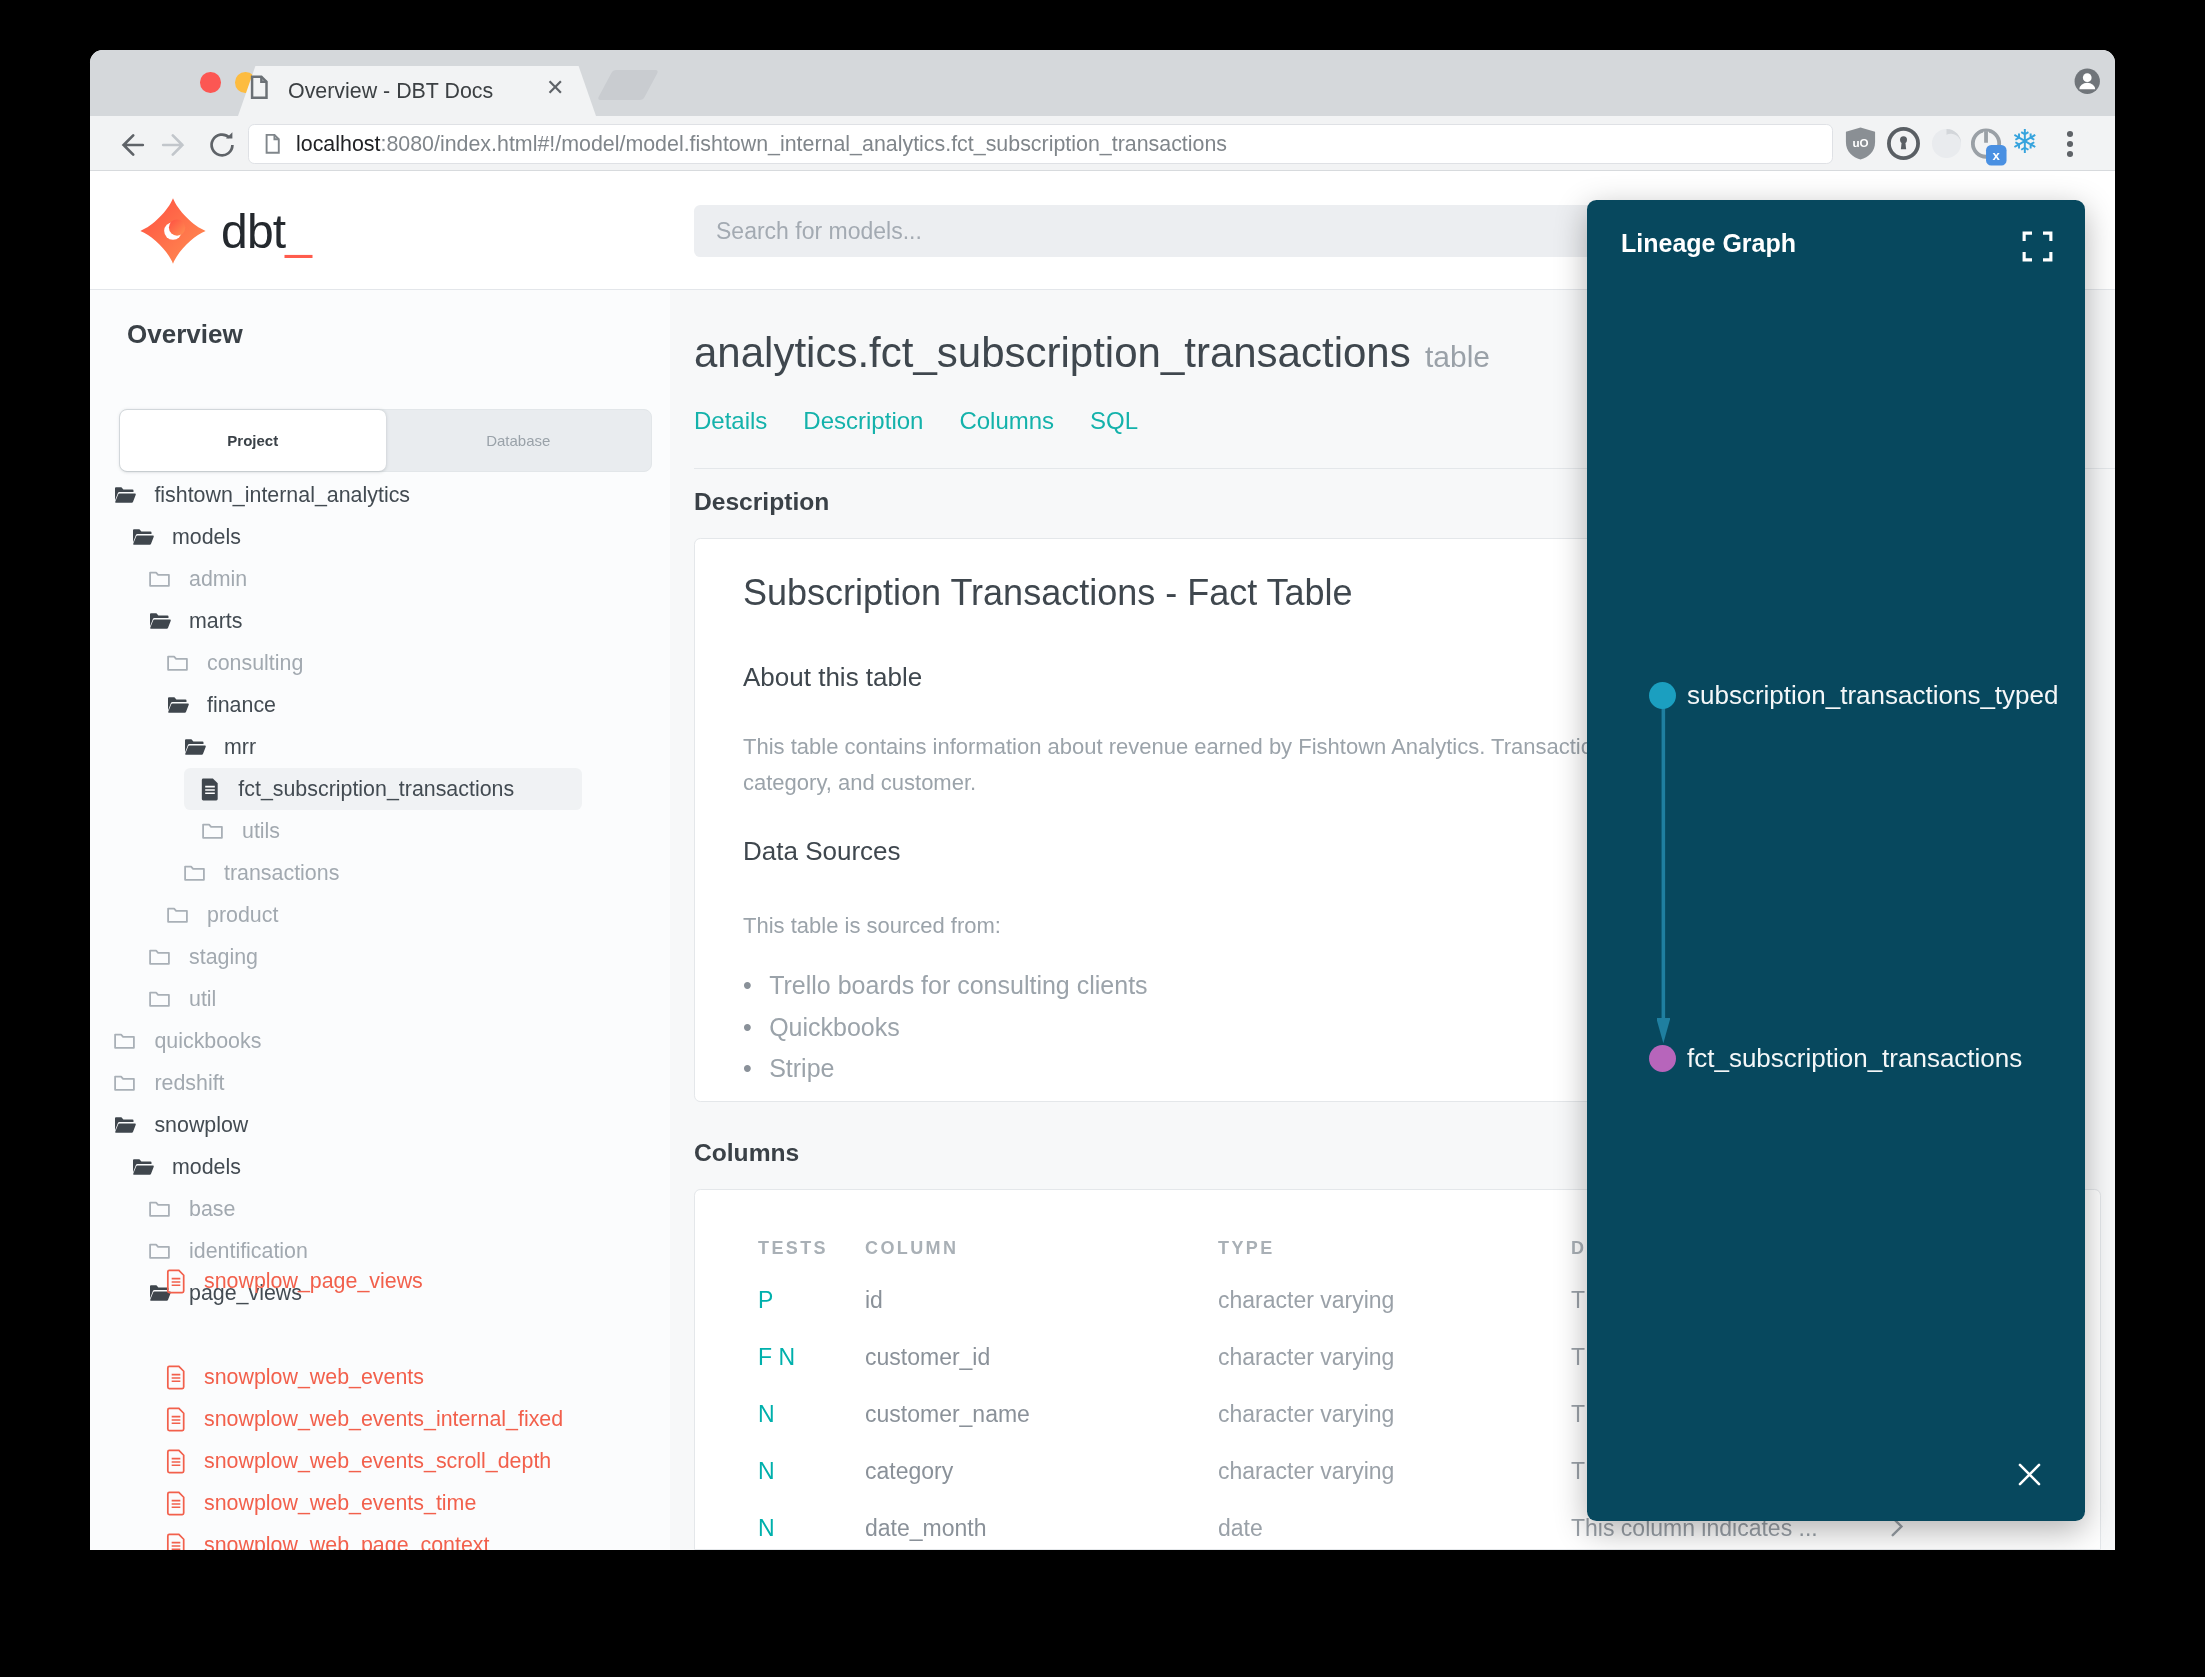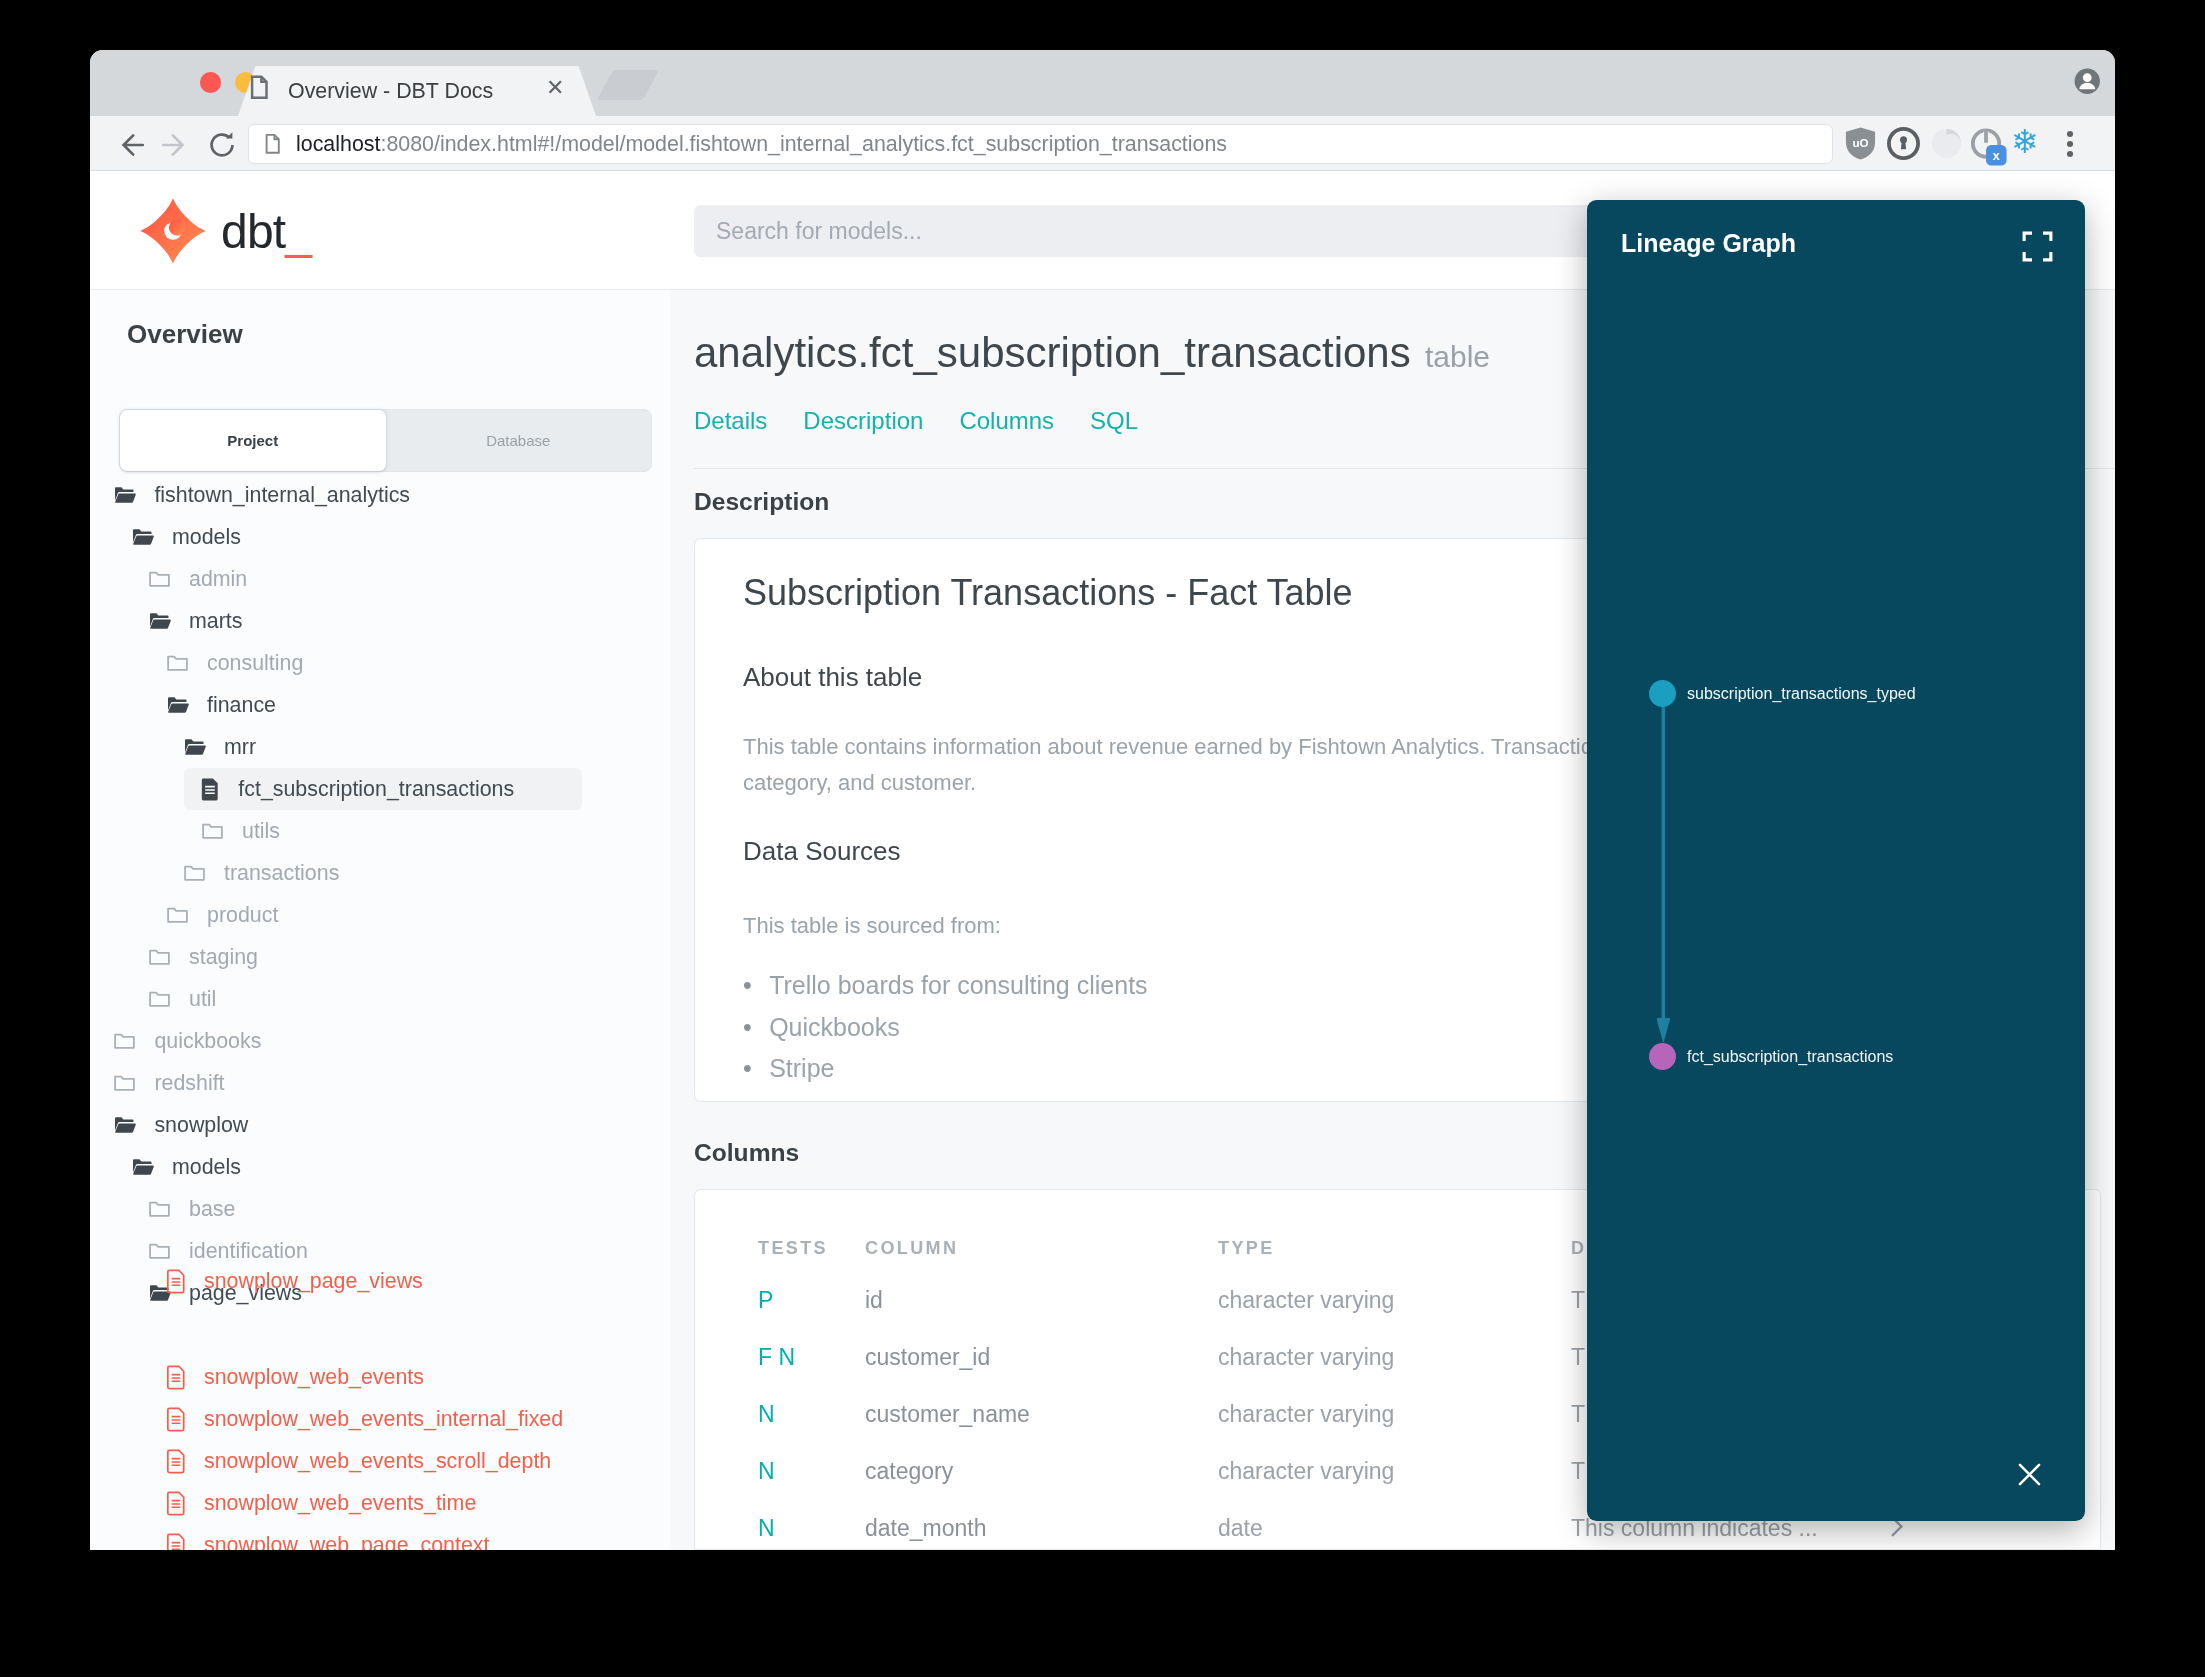--- a/index.html
+++ b/index.html
@@ -96,21 +96,21 @@
   .td.coldesc { color:#9aa1a8; }
   .row-chevron { position:absolute; }
 
   
   #lineage-panel { left:1497px; top:150px; width:498px; height:1321px;
     background:#07485e; border-radius:9.5px; box-shadow:0 9.5px 32px rgba(0,0,0,.3); }
   #lineage-title { left:34px; top:28.5px; font-size:25px; font-weight:bold; color:#fff; }
   #expand-icon { left:434px; top:30px; }
   .lineage-node { position:absolute; display:flex; align-items:center; }
   .node-dot { width:27px; height:27px; border-radius:50%; margin-right:11px; flex:none; }
-  .node-label { font-size:16px; color:#f4f7f8; white-space:nowrap; }
+  .node-label { font-size:26px; color:#f4f7f8; white-space:nowrap; }
   #lineage-edge { left:70px; top:507px; }
   #lineage-close { left:425px; top:1257px; }
 </style>
 </head>
 <body>
 
 <div id="window" class="abs">
 
   <div id="tabbar" class="abs">
     <div id="tl-close" class="tlight abs"></div>

